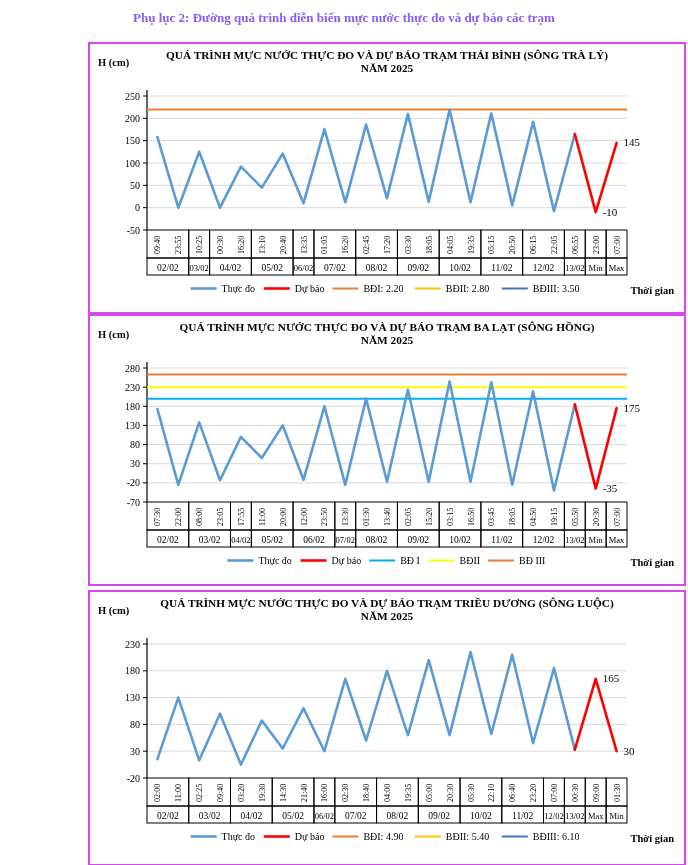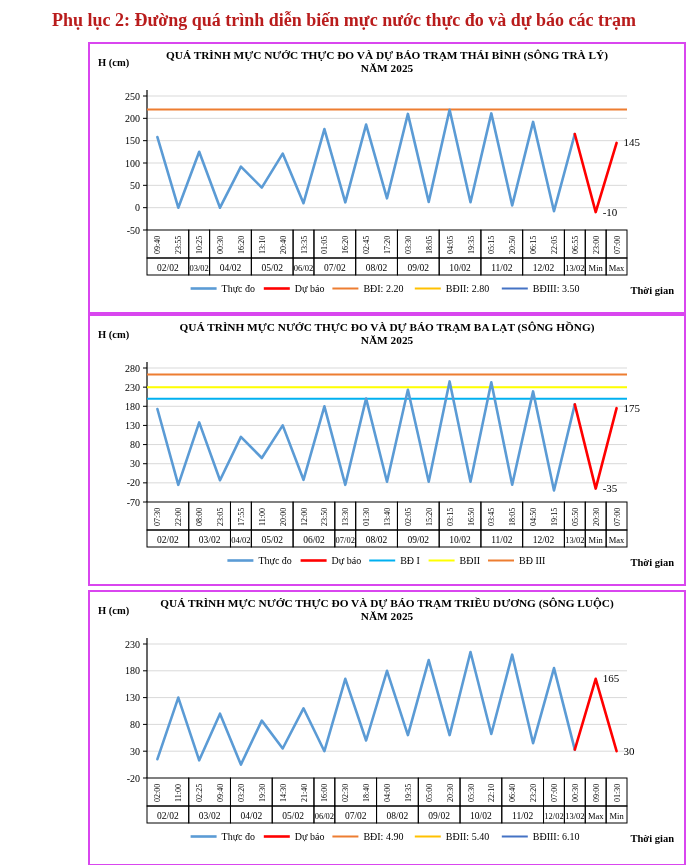--- a/index.html
+++ b/index.html
@@ -1,17 +1,17 @@
 <!DOCTYPE html>
 <html><head>
 <meta charset="utf-8">
 <style>
   html,body{margin:0;padding:0;background:#fff;}
   body{width:688px;height:865px;position:relative;font-family:"Liberation Serif",serif;-webkit-font-smoothing:antialiased;}
-  .page-title{position:absolute;top:10px;left:0;width:688px;text-align:center;font-weight:bold;font-size:18px;color:#b91c1c;}
+  .page-title{position:absolute;top:10px;left:0;width:688px;text-align:center;font-weight:bold;font-size:13px;color:#8b5cf6;}
   .chart-box{position:absolute;left:88px;width:594px;border:2px solid #d946ef;background:#fff;overflow:hidden;}
   #chart-box-0{top:42px;height:268px;}
   #chart-box-1{top:314px;height:268px;}
   #chart-box-2{top:590px;height:272px;}
   svg text{font-family:"Liberation Serif",serif;fill:#000;}
 </style>
 </head>
 <body>
 
 <div class="page-title">Phụ lục 2: Đường quá trình diễn biến mực nước thực đo và dự báo các trạm</div>

